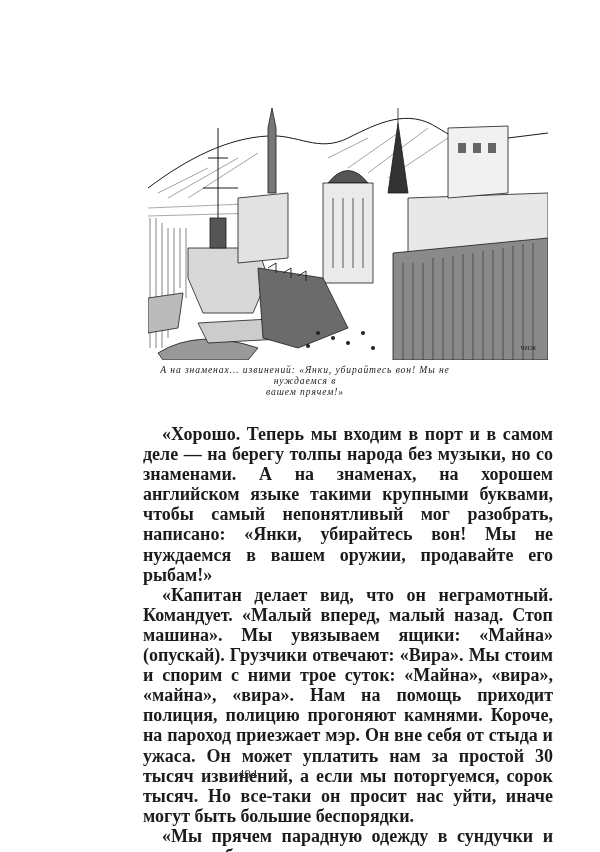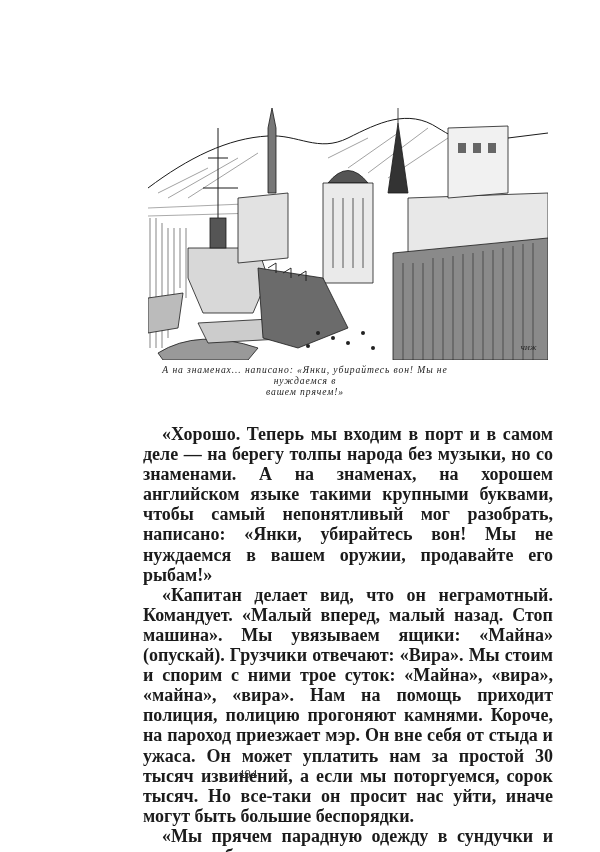--- a/index.html
+++ b/index.html
@@ -68,21 +68,21 @@
       </g>
 
       <path d="M120,170 L128,165 L128,175 M135,175 L143,170 L143,180 M150,178 L158,173 L158,183" stroke-width="0.9"></path>
     </g>
 
     <text x="372" y="252" font-family="Liberation Serif, serif" font-style="italic" font-size="7" fill="#222">ЧИЖ</text>
   </svg>
 </div>
 
 <div class="caption">
-  <div>А на знаменах... написано: «Янки, убирайтесь вон! Мы не нуждаемся в</div>
+  <div>А на знаменах... извинений: «Янки, убирайтесь вон! Мы не нуждаемся в</div>
   <div>вашем прячем!»</div>
 </div>
 
 <div class="body-text">
   <p>«Хорошо. Теперь мы входим в порт и в самом деле — на берегу толпы народа без музыки, но со знаменами. А на знаменах, на хорошем английском языке такими крупными буквами, чтобы самый непонятливый мог разобрать, написано: «Янки, убирайтесь вон! Мы не нуждаемся в вашем оружии, продавайте его рыбам!»</p>
   <p>«Капитан делает вид, что он неграмотный. Командует. «Малый вперед, малый назад. Стоп машина». Мы увязываем ящики: «Майна» (опускай). Грузчики отвечают: «Вира». Мы стоим и спорим с ними трое суток: «Майна», «вира», «майна», «вира». Нам на помощь приходит полиция, полицию прогоняют камнями. Короче, на пароход приезжает мэр. Он вне себя от стыда и ужаса. Он может уплатить нам за простой 30 тысяч извинений, а если мы поторгуемся, сорок тысяч. Но все-таки он просит нас уйти, иначе могут быть большие беспорядки.</p>
   <p>«Мы прячем парадную одежду в сундучки и ночью, избегая торжественных проводов, уходим в море. Но и в дру-</p>
 </div>
 
 <div class="page-number">494</div>

